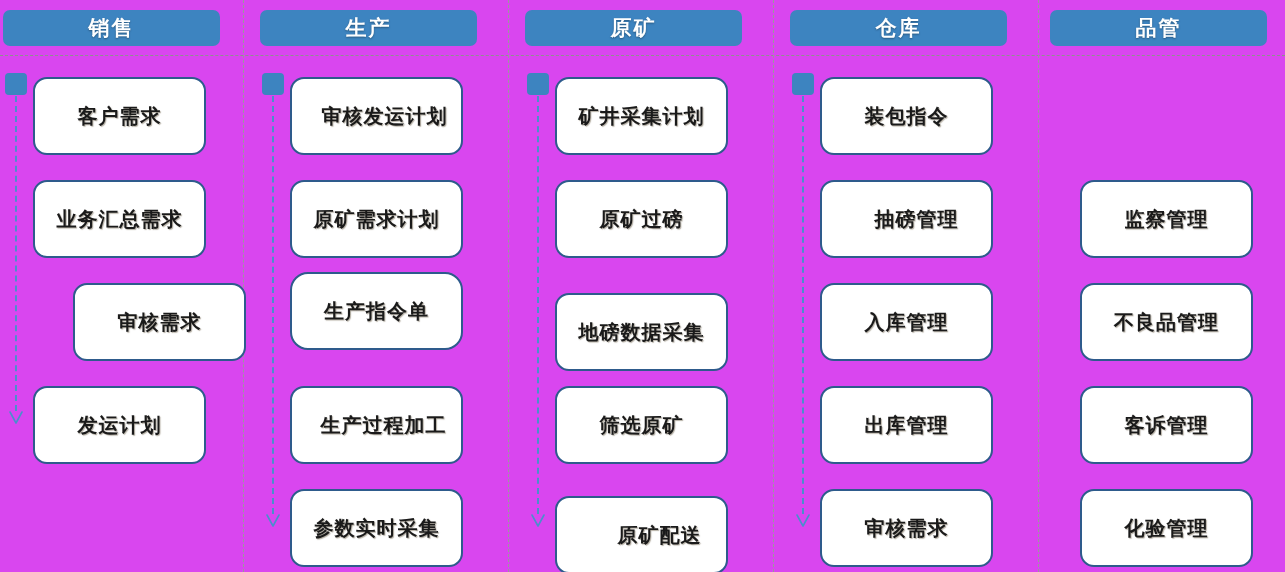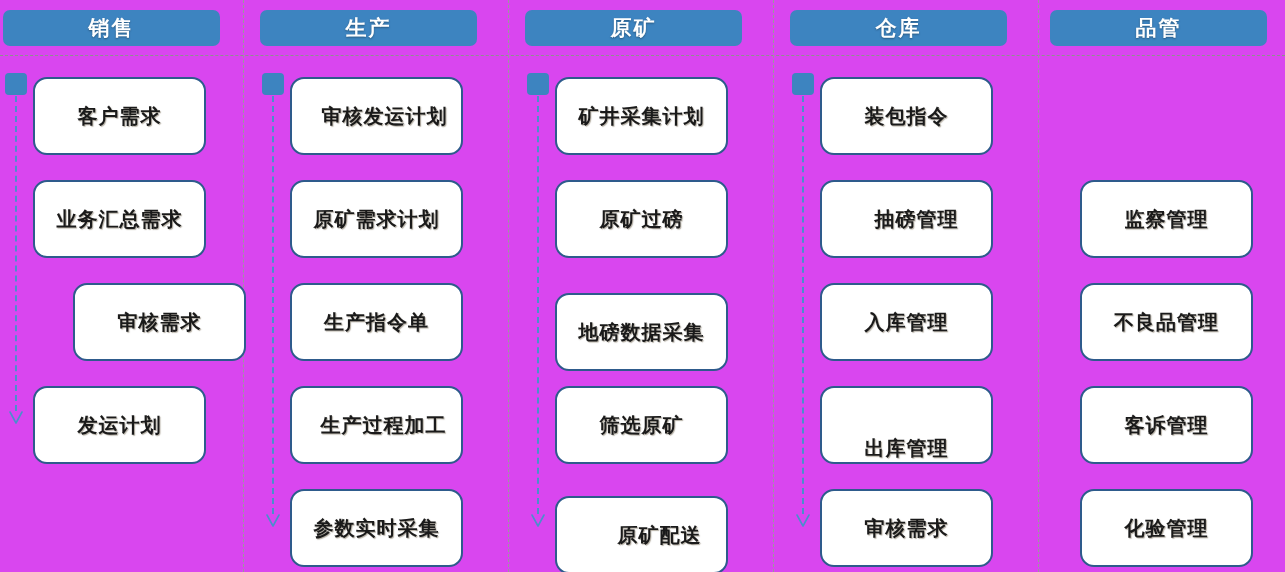--- a/index.html
+++ b/index.html
@@ -154,21 +154,21 @@
       <div class="flow-line" style="height: 418px;"></div>
       <div class="flow-arrow" style="top: 514px;"><svg width="16" height="14" viewBox="0 0 16 14">
           <path d="M2 1 L8 12 L14 1" fill="none" stroke="#4a8fcc" stroke-width="1.6" stroke-linecap="round" stroke-linejoin="round"></path>
         </svg></div>
       <div class="node" style="top: 77px; padding-left: 16px;">
         <span class="node-label">审核发运计划</span>
       </div>
       <div class="node" style="top: 180px;">
         <span class="node-label">原矿需求计划</span>
       </div>
-      <div class="node" style="top: 283px;">
+      <div class="node" style="top: 272px; border-radius: 18px;">
         <span class="node-label">生产指令单</span>
       </div>
       <div class="node" style="top: 386px; padding-left: 14px;">
         <span class="node-label">生产过程加工</span>
       </div>
       <div class="node" style="top: 489px;">
         <span class="node-label">参数实时采集</span>
       </div>
     </div>
     <div class="column" style="left: 522px; width: 257px;">
@@ -203,21 +203,21 @@
         </svg></div>
       <div class="node" style="top: 77px;">
         <span class="node-label">装包指令</span>
       </div>
       <div class="node" style="top: 180px; padding-left: 20px;">
         <span class="node-label">抽磅管理</span>
       </div>
       <div class="node" style="top: 283px;">
         <span class="node-label">入库管理</span>
       </div>
-      <div class="node" style="top: 386px; align-items: flex-end;">
+      <div class="node" style="top: 386px;">
         <span class="node-label">出库管理</span>
       </div>
       <div class="node" style="top: 489px;">
         <span class="node-label">审核需求</span>
       </div>
     </div>
     <div class="column" style="left: 1047px; width: 257px;">
       <div class="col-header">品管</div>
       <div class="node" style="top: 180px;">
         <span class="node-label">监察管理</span>

